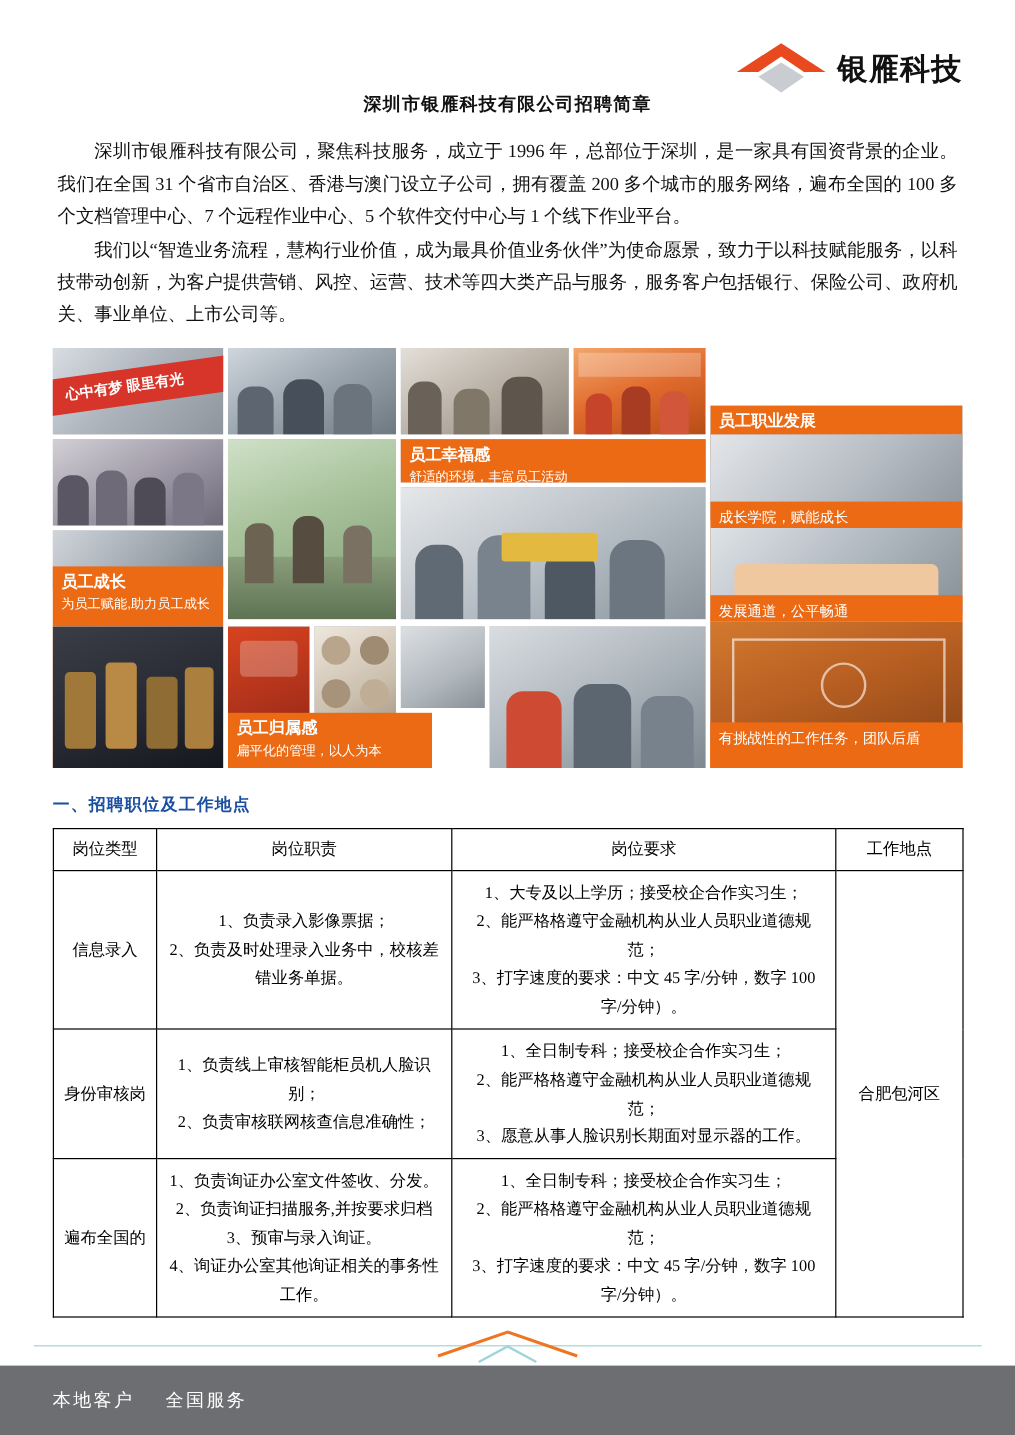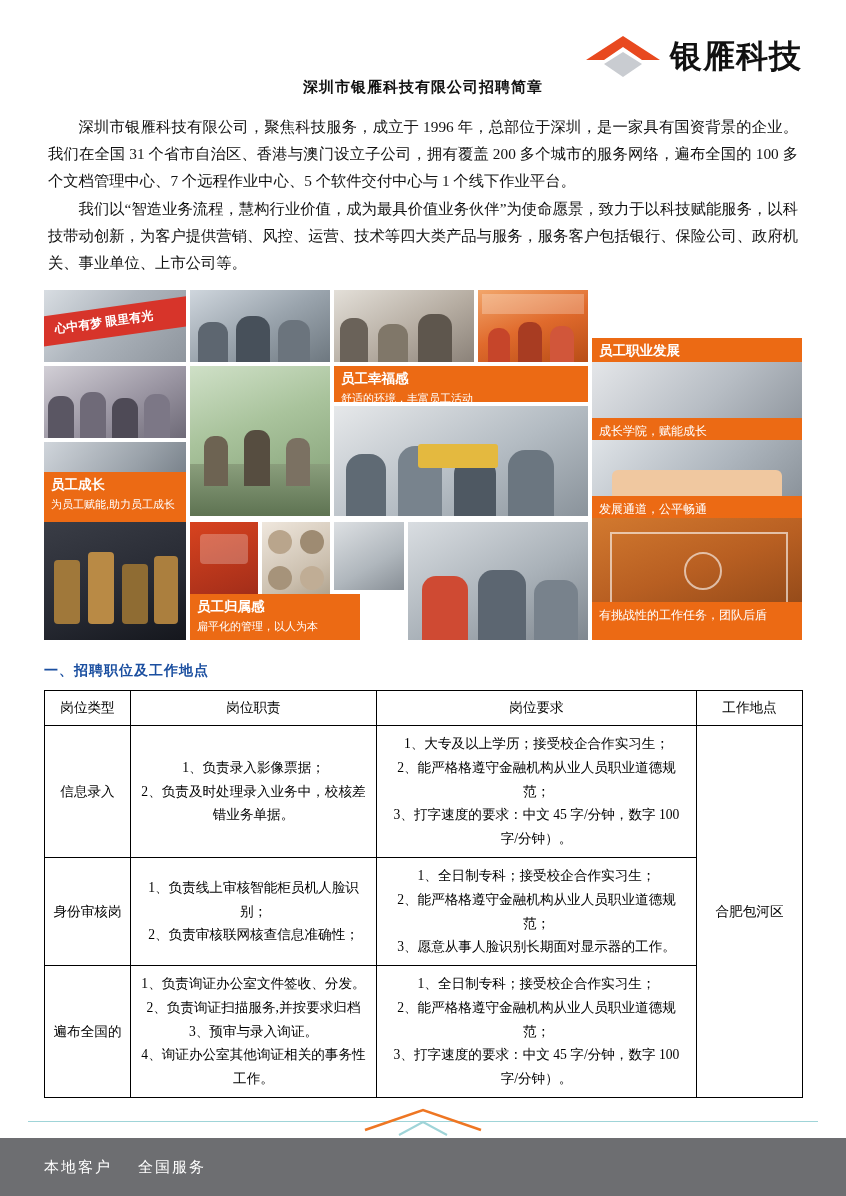--- a/index.html
+++ b/index.html
@@ -33,21 +33,21 @@
     gap: 8px;
   }
   .logo-mark {
     width: 78px;
     height: 46px;
     position: relative;
   }
   .logo-text {
     font-family: "Liberation Sans", sans-serif;
     font-weight: bold;
-    font-size: 32px;
+    font-size: 25px;
     letter-spacing: 1px;
     color: #111;
   }
 
   .doc-title {
     text-align: center;
     font-family: Liberation Serif, serif;
     font-weight: bold;
     font-size: 15px;
     letter-spacing: 1px;

